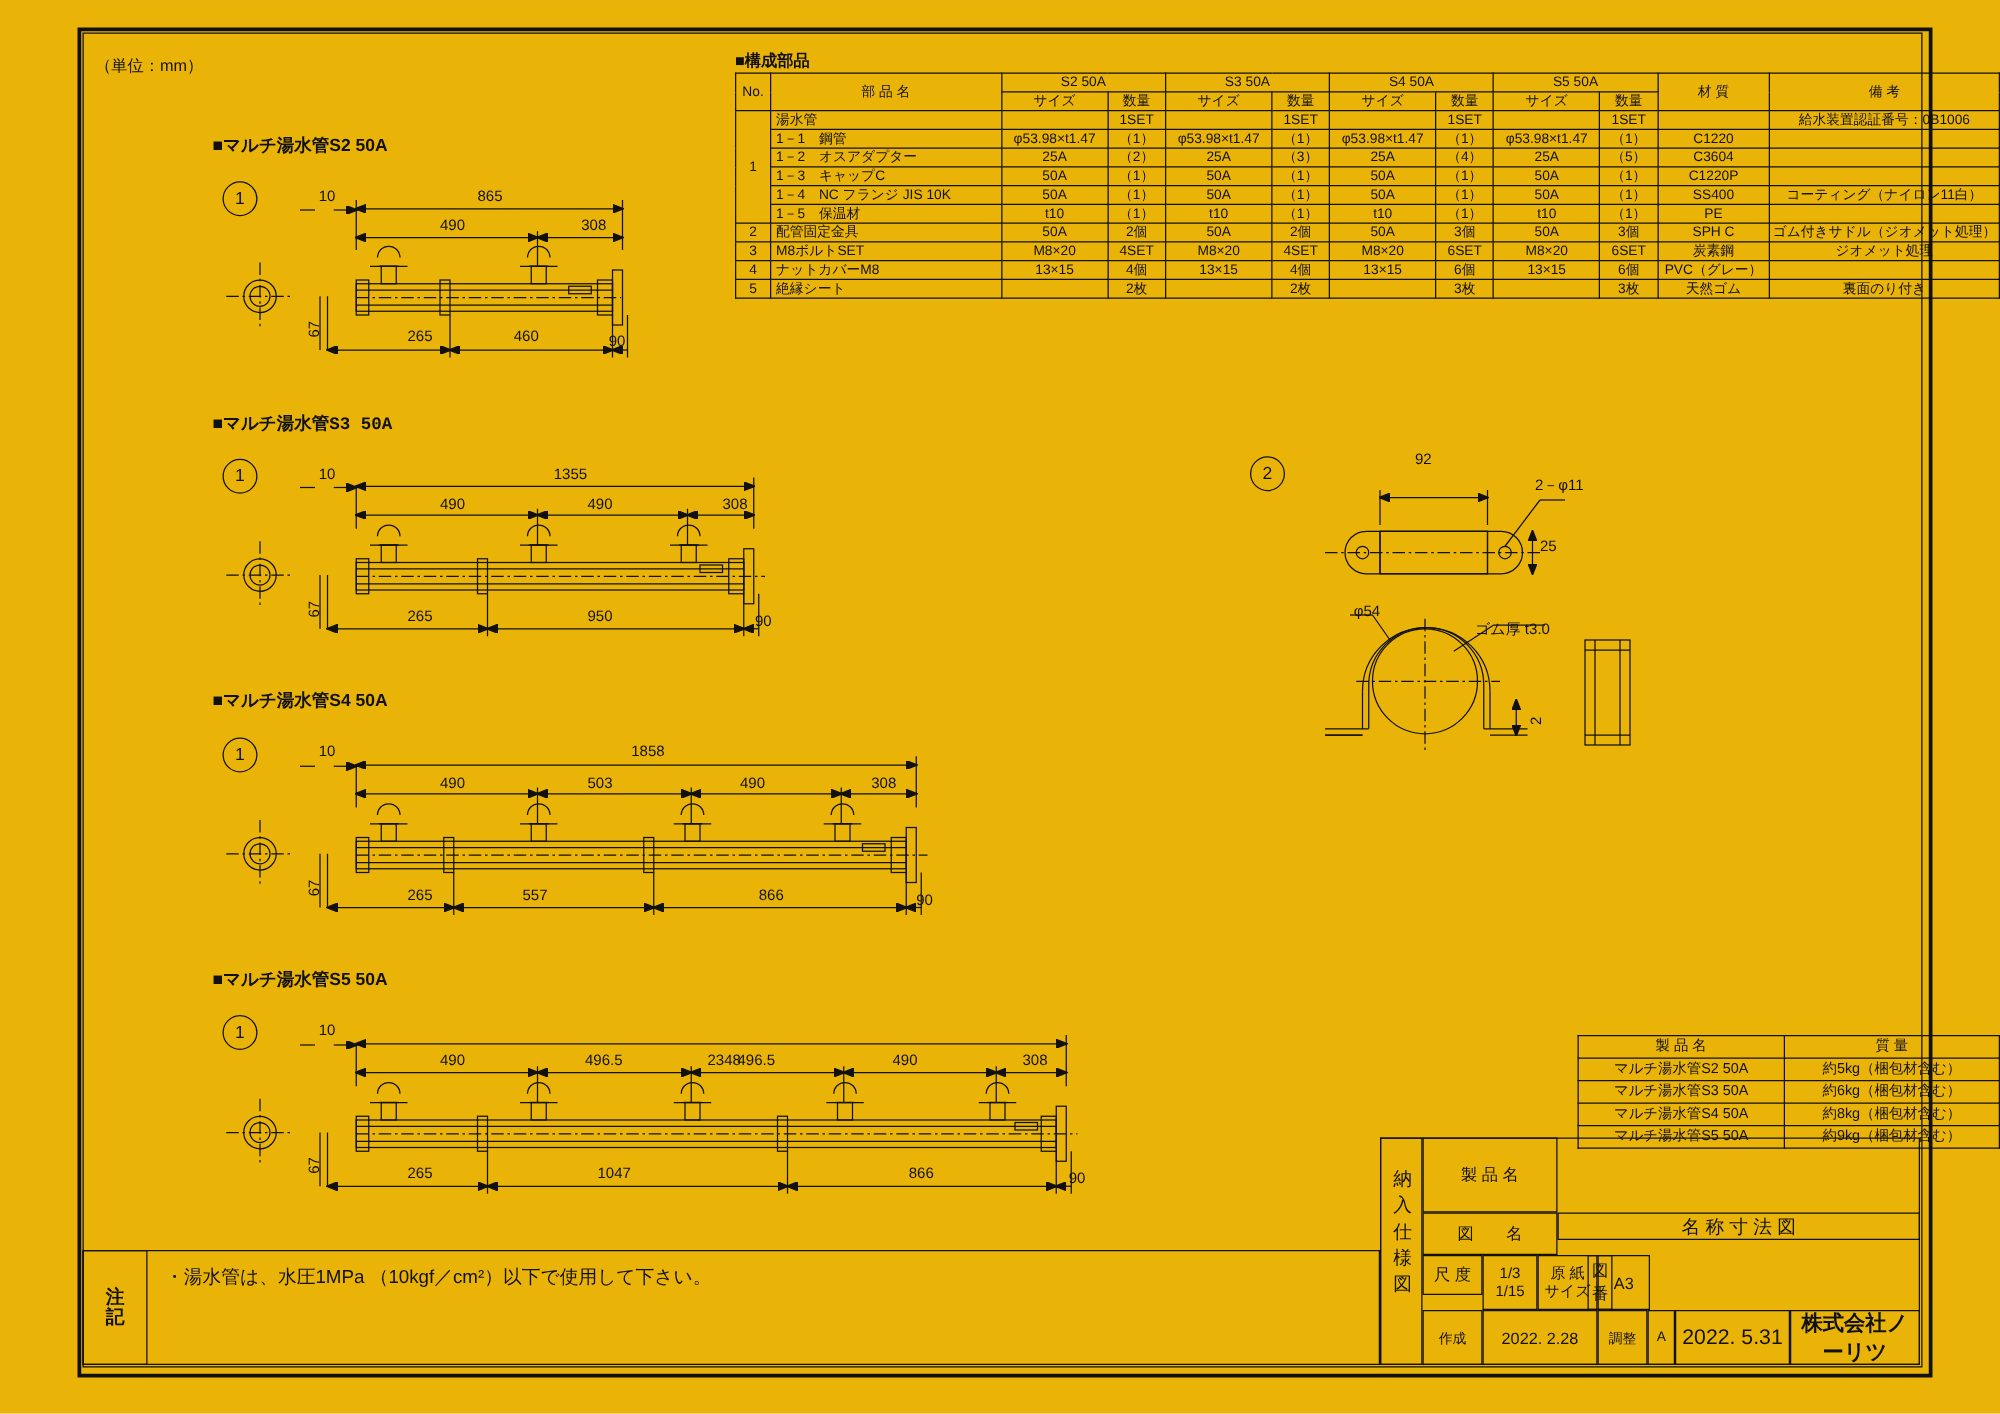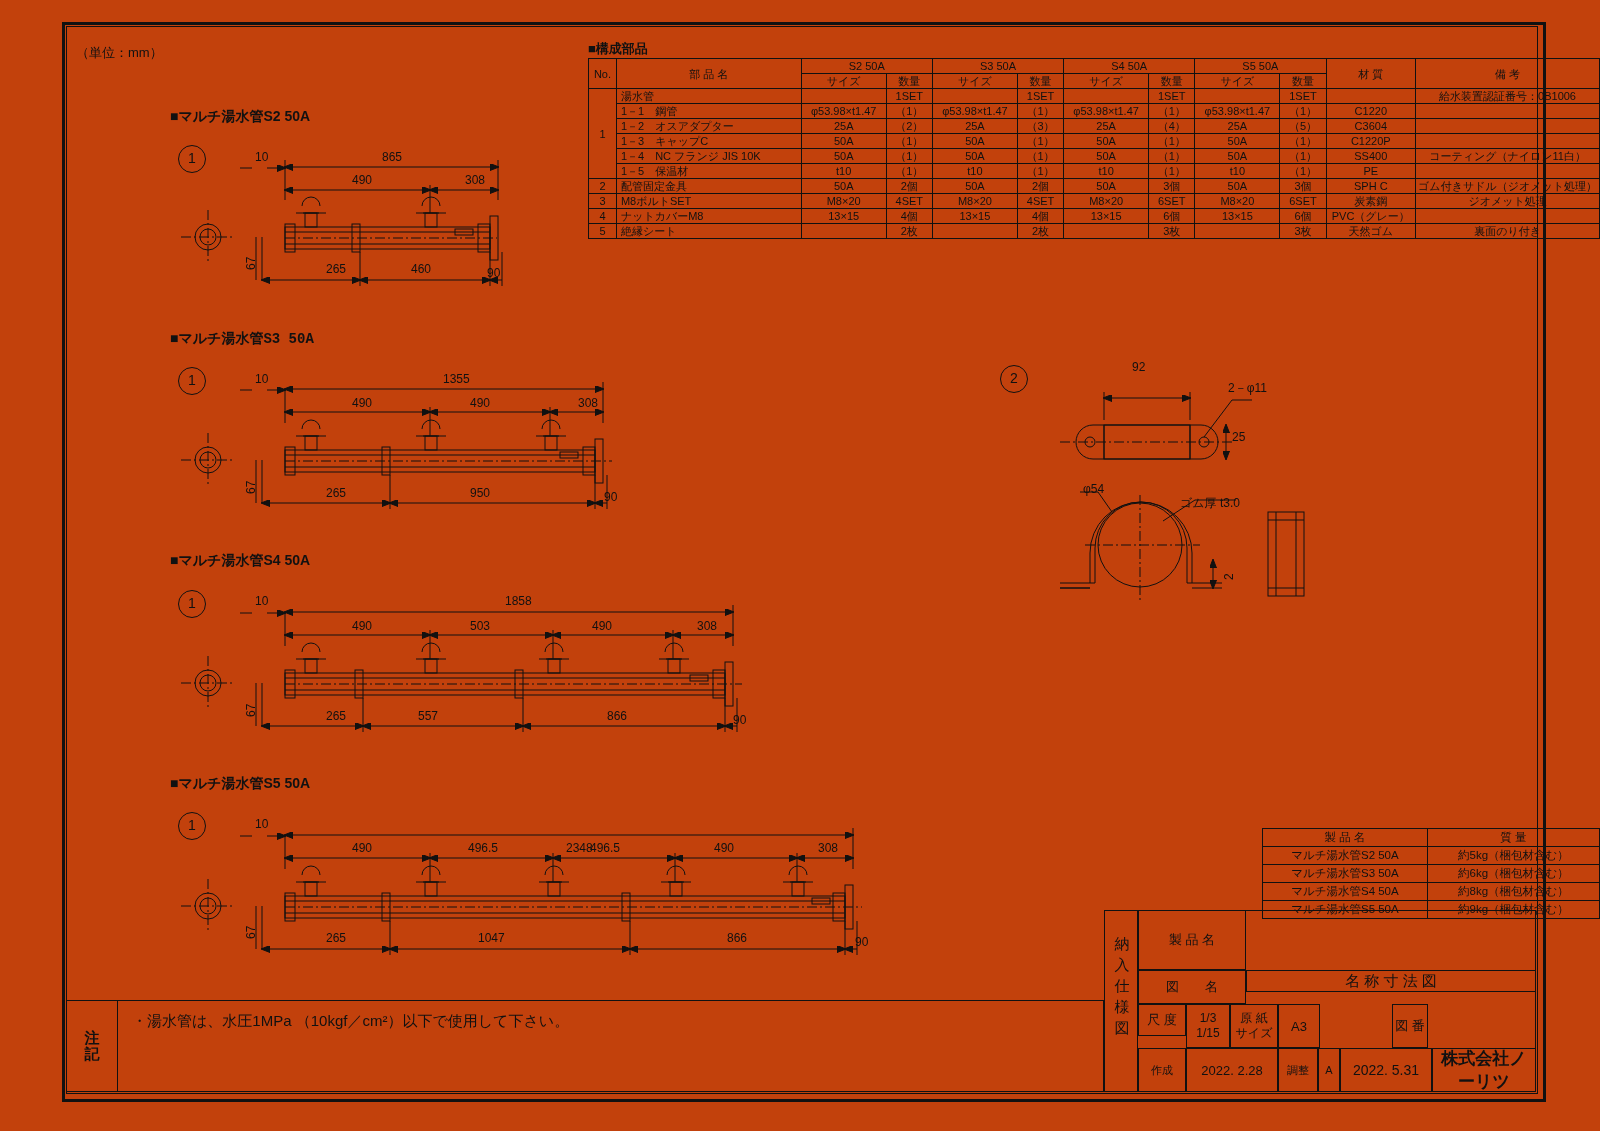--- a/index.html
+++ b/index.html
@@ -1,17 +1,17 @@
 <!DOCTYPE html>
 <html><head>
 <meta charset="utf-8">
 <style>
   html,body{margin:0;padding:0;background:#fff;}
   body{font-family:"Liberation Sans","DejaVu Sans",sans-serif;color:#111;}
-  #sheet{position:relative;width:1600px;height:1131px;background:#c2410c;overflow:hidden;}
+  #sheet{position:relative;width:1600px;height:1131px;background:#eab308;overflow:hidden;}
   .frame{position:absolute;left:62px;top:22px;width:1478px;height:1074px;border:3px solid #111;}
   .frame-in{position:absolute;left:66px;top:26px;width:1470px;height:1066px;border:1px solid #111;}
   .unit{position:absolute;left:76px;top:44px;font-size:13px;}
   
   .ptitle{position:absolute;left:588px;top:40px;font-size:13px;font-weight:bold;}
   table.parts{position:absolute;left:588px;top:58px;border-collapse:collapse;font-size:11px;}
   table.parts td,table.parts th{border:1px solid #111;padding:0 2px;text-align:center;height:14px;line-height:14px;font-weight:normal;white-space:nowrap;}
   table.parts td.l{text-align:left;padding-left:4px;}
   
   .dwg-label{position:absolute;font-size:14px;font-weight:bold;white-space:nowrap;}
@@ -611,36 +611,36 @@
   </div>
   <div class="tb" style="left:1230px;top:1004px;width:48px;height:44px;">
     <div class="tbc" style="flex-direction:column;font-size:12px;line-height:15px;">
       <span>原 紙</span>
       <span>サイズ</span>
     </div>
   </div>
   <div class="tb" style="left:1278px;top:1004px;width:42px;height:44px;">
     <div class="tbc">A3</div>
   </div>
-  <div class="tb" style="left:1392px;top:1004px;width:36px;height:44px;">
+  <div class="tb" style="left:1270px;top:1004px;width:20px;height:44px;">
     <div class="tbc">図 番</div>
   </div>
 
   <div class="tb" style="left:1138px;top:1048px;width:48px;height:44px;">
     <div class="tbc small">作成</div>
   </div>
   <div class="tb" style="left:1186px;top:1048px;width:92px;height:44px;">
     <div class="tbc" style="font-size:13px;">2022. 2.28</div>
   </div>
   <div class="tb" style="left:1278px;top:1048px;width:40px;height:44px;">
     <div class="tbc small">調整</div>
   </div>
   <div class="tb" style="left:1318px;top:1048px;width:22px;height:44px;">
     <div class="tbc small">A</div>
   </div>
   <div class="tb" style="left:1340px;top:1048px;width:92px;height:44px;">
-    <div class="tbc" style="font-size:14px;text-align:center;">2022. 5.31</div>
+    <div class="tbc" style="font-size:17px;text-align:center;">2022. 5.31</div>
   </div>
   <div class="tb" style="left:1432px;top:1048px;width:104px;height:44px;">
     <div class="tbc" style="font-size:17px;font-weight:bold;">株式会社ノーリツ</div>
   </div>
 
 </div>
 
 </body></html>

